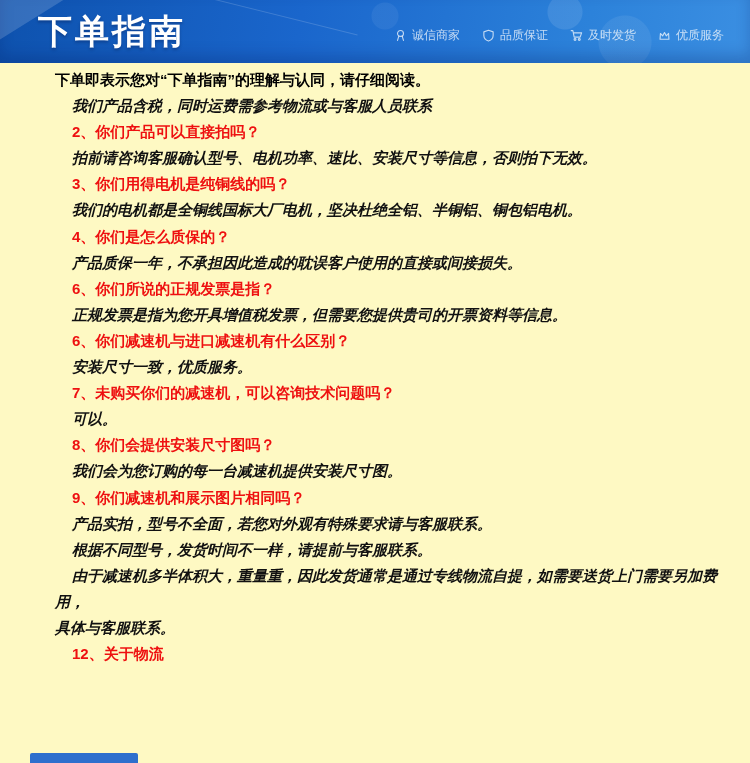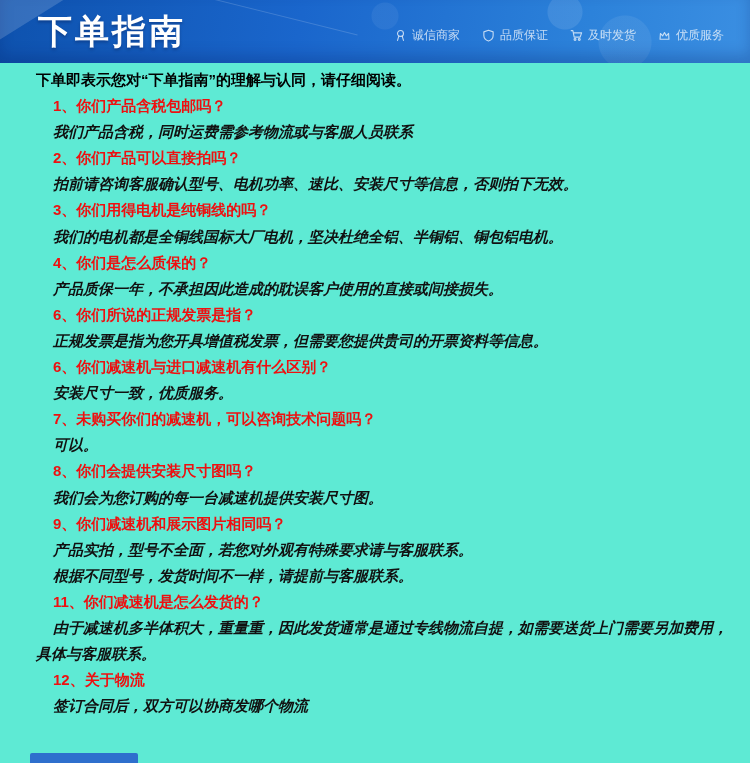--- a/index.html
+++ b/index.html
@@ -3,21 +3,21 @@
 <meta charset="utf-8">
 <style>
   * { box-sizing: border-box; }
   html, body { margin: 0; padding: 0; background: #ffffff; }
   body { font-family: "Liberation Sans", "DejaVu Sans", sans-serif; }
 
   .page {
     position: relative;
     width: 750px;
     height: 763px;
-    background: #5eead4;
+    background: #fef9c3;
     overflow: hidden;
   }
 
   
   .banner {
     position: relative;
     height: 63px;
     display: flex;
     align-items: center;
     justify-content: space-between;
@@ -78,20 +78,21 @@
     stroke: rgba(255,255,255,0.72);
     fill: none;
     stroke-width: 1.2;
     stroke-linejoin: round;
     stroke-linecap: round;
   }
 
   
   .content {
     padding: 4px 6px 0 36px;
+    margin-left: 19px;
   }
   .content p {
     margin: 0;
     font-size: 15px;
     line-height: 26.1px;
     font-weight: 700;
     letter-spacing: 0;
   }
   .intro {
     color: #000000;
@@ -153,21 +154,20 @@
           <path d="M2.2 11 L2.6 4.8 L5 7.4 L7 3.8 L9 7.4 L11.4 4.8 L11.8 11 Z"></path>
         </svg>
         <span>优质服务</span>
       </span>
     </div>
   </header>
 
   <main class="content">
     <p class="intro">下单即表示您对“下单指南”的理解与认同，请仔细阅读。</p>
 
-    <p class="q">1、你们产品含税包邮吗？</p>
     <p class="a">我们产品含税，同时运费需参考物流或与客服人员联系</p>
 
     <p class="q">2、你们产品可以直接拍吗？</p>
     <p class="a">拍前请咨询客服确认型号、电机功率、速比、安装尺寸等信息，否则拍下无效。</p>
 
     <p class="q">3、你们用得电机是纯铜线的吗？</p>
     <p class="a">我们的电机都是全铜线国标大厂电机，坚决杜绝全铝、半铜铝、铜包铝电机。</p>
 
     <p class="q">4、你们是怎么质保的？</p>
     <p class="a">产品质保一年，不承担因此造成的耽误客户使用的直接或间接损失。</p>
@@ -182,22 +182,20 @@
     <p class="a">可以。</p>
 
     <p class="q">8、你们会提供安装尺寸图吗？</p>
     <p class="a">我们会为您订购的每一台减速机提供安装尺寸图。</p>
 
     <p class="q">9、你们减速机和展示图片相同吗？</p>
     <p class="a">产品实拍，型号不全面，若您对外观有特殊要求请与客服联系。</p>
 
     <p class="a">根据不同型号，发货时间不一样，请提前与客服联系。</p>
 
-    <p class="q">11、你们减速机是怎么发货的？</p>
     <p class="a">由于减速机多半体积大，重量重，因此发货通常是通过专线物流自提，如需要送货上门需要另加费用，
 具体与客服联系。</p>
 
     <p class="q">12、关于物流</p>
-    <p class="a">签订合同后，双方可以协商发哪个物流</p>
   </main>
 
   <div class="next-banner-sliver"></div>
 </div>
 
 </body></html>

